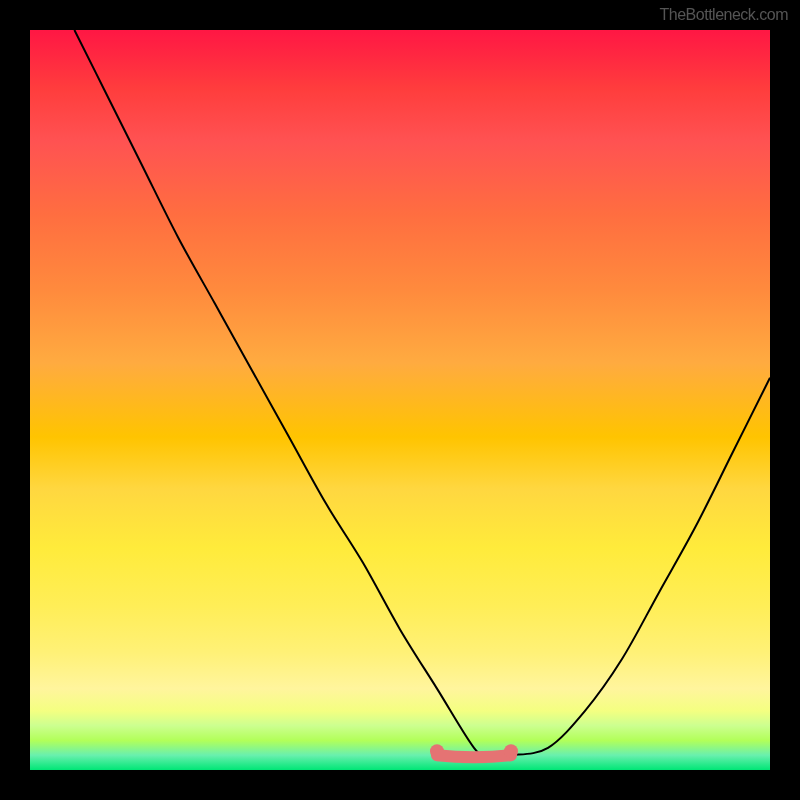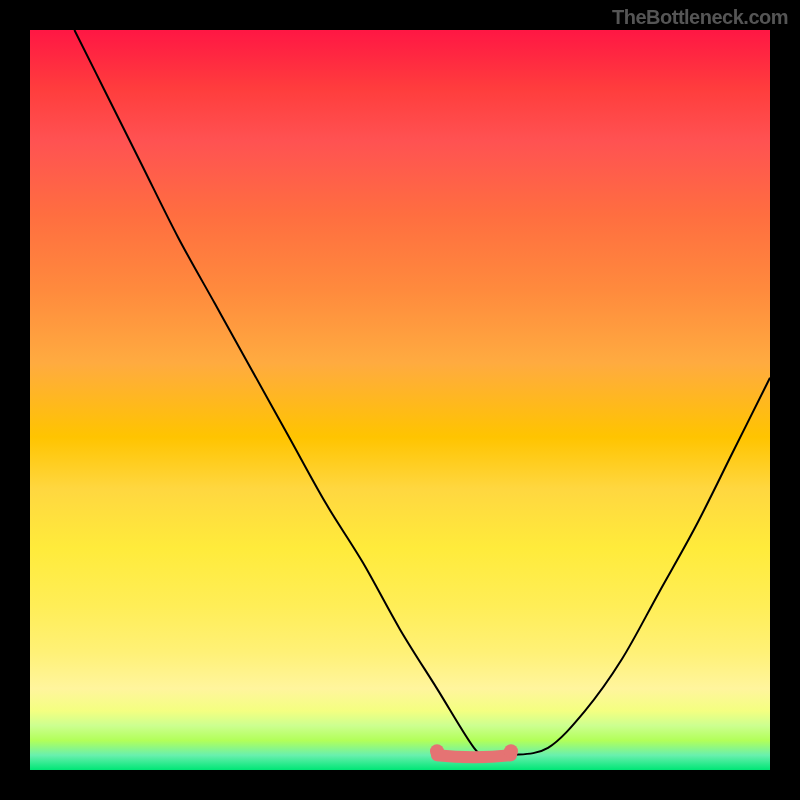--- a/index.html
+++ b/index.html
@@ -8,22 +8,22 @@
     height: 800px;
     background: #000;
     position: relative;
     font-family: Arial, sans-serif;
     overflow: hidden;
   }
   .watermark {
     position: absolute;
     top: 6px;
     right: 12px;
-    font-size: 20px;
-    font-weight: 700;
+    font-size: 16px;
+    font-weight: 400;
     color: #555;
     z-index: 10;
     letter-spacing: -0.5px;
   }
   .plot-area {
     position: absolute;
     left: 30px;
     top: 30px;
     width: 740px;
     height: 740px;

